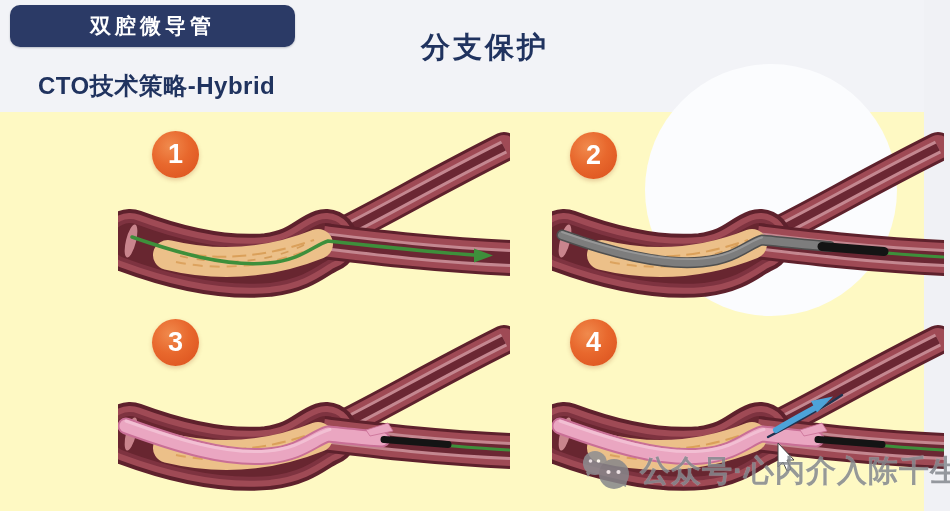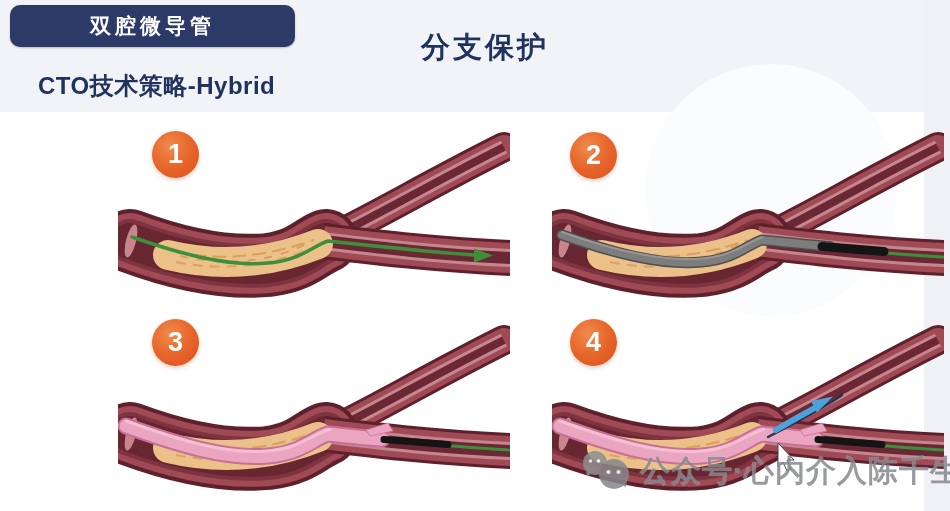--- a/index.html
+++ b/index.html
@@ -1,17 +1,17 @@
 <!DOCTYPE html>
 <html><head>
 <meta charset="utf-8">
 <style>
   html,body{margin:0;padding:0;}
   body{font-family:"Liberation Sans","DejaVu Sans",sans-serif;background:#e9e9e9;}
-  .stage{position:relative;width:950px;height:511px;background:#ffffff;overflow:hidden;}
+  .stage{position:relative;width:950px;height:511px;background:#fef9c3;overflow:hidden;}
 
   
   .bg-band-top{position:absolute;left:0;top:0;right:0;height:112px;background:#f2f3f7;}
   .bg-bump{position:absolute;left:645px;top:64px;width:252px;height:252px;border-radius:50%;background:#fbfcfe;}
   .bg-strip-right{position:absolute;right:0;top:0;bottom:0;width:26px;background:#f0f1f5;}
 
   
   .hdr-badge{position:absolute;left:10px;top:5px;width:285px;height:42px;background:#2b3a66;
     border-radius:10px;display:flex;align-items:center;justify-content:center;
     color:#ffffff;font-size:21px;font-weight:bold;letter-spacing:4px;box-shadow:0 1px 2px rgba(20,30,60,.25);}

